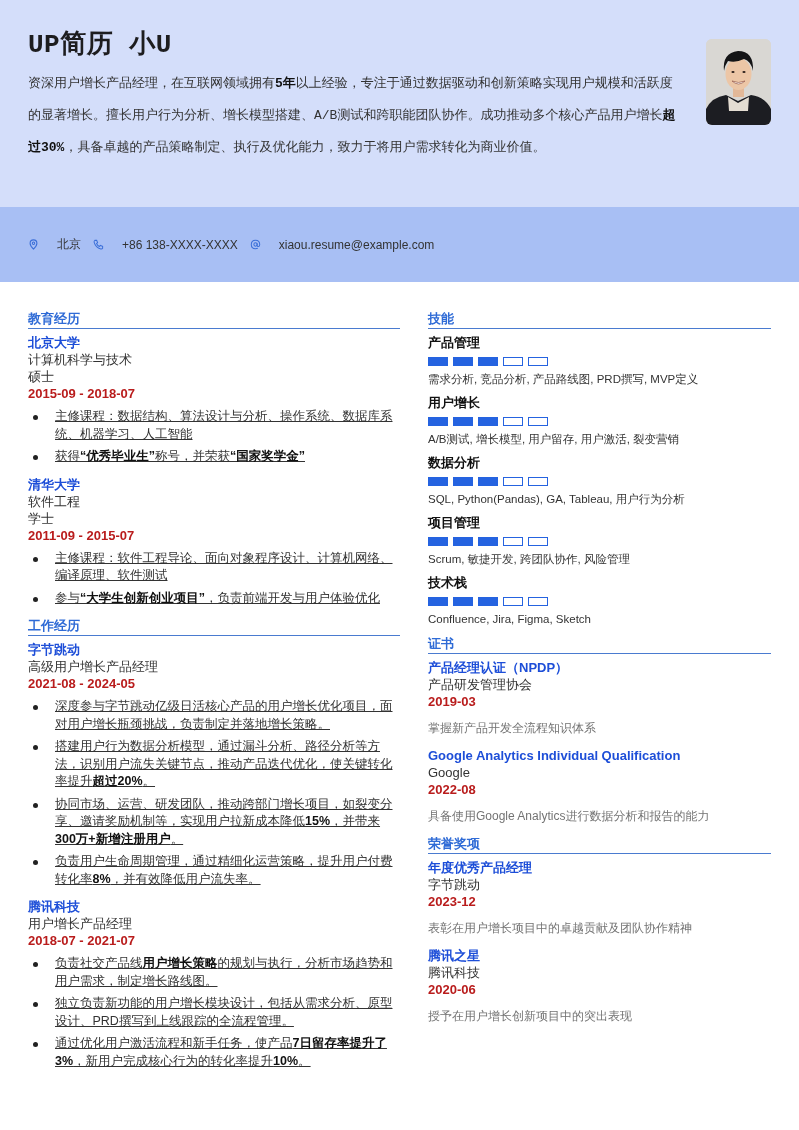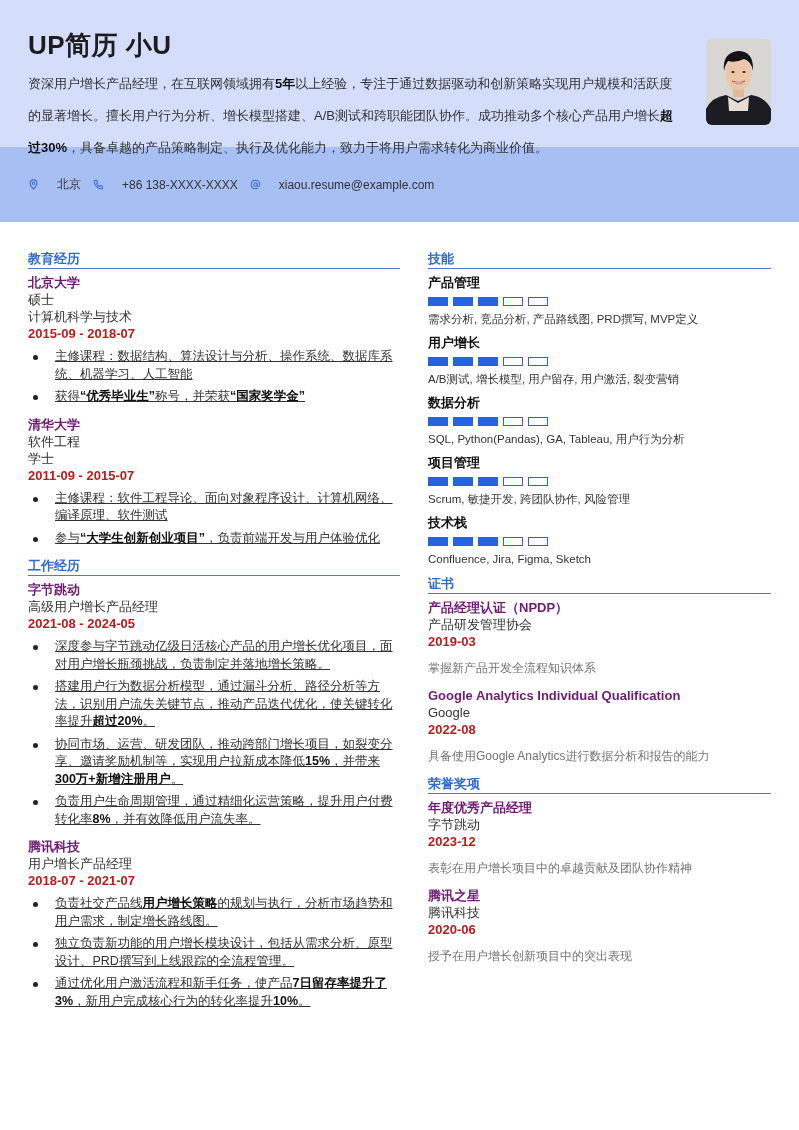--- a/index.html
+++ b/index.html
@@ -1,37 +1,37 @@
 <!DOCTYPE html>
 <html><head>
 <meta charset="utf-8">
 <style>
   * { margin: 0; padding: 0; box-sizing: border-box; }
   html, body { width: 799px; height: 1130px; background: #ffffff; overflow: hidden; }
   body { font-family: "Liberation Sans", "DejaVu Sans", sans-serif; color: #222; font-size: 13px; }
 
-  .header { background: #d4defa; height: 147px; position: relative; padding: 30px 28px 0 28px; }
+  .header { background: #d4defa; height: 207px; position: relative; padding: 30px 28px 0 28px; font-family: Liberation Mono, monospace; }
   .name { font-size: 26px; font-weight: bold; color: #1d1d1f; line-height: 30px; letter-spacing: 0.5px; }
   .summary { margin-top: 8px; width: 655px; font-size: 13px; line-height: 32px; color: #333; }
   .summary b { color: #111; }
   .photo { position: absolute; right: 28px; top: 39px; width: 65px; height: 86px; border-radius: 6px; overflow: hidden; background: #d8d6d2; }
 
   .contact-bar { background: #a8bff4; height: 75px; display: flex; align-items: center; padding-left: 28px; gap: 12px; font-size: 12px; color: #333; }
   .contact-item { display: flex; align-items: center; gap: 18px; }
   .contact-item svg { width: 11px; height: 11px; }
 
   .body { display: flex; padding: 28px 28px 0 28px; }
   .col-left { width: 372px; }
   .col-right { width: 351px; margin-left: 28px; }
 
   .section-title { font-size: 13px; font-weight: bold; color: #2f6bd6; border-bottom: 1.5px solid #4a7bd0; padding-bottom: 1px; margin-bottom: 5px; line-height: 17px; }
   .col-left .section-title { width: 372px; }
 
   .entry { margin-bottom: 10px; }
-  .entry-title { font-weight: bold; font-size: 13px; line-height: 17px; color: #701a75; }
+  .entry-title { font-weight: bold; font-size: 13px; line-height: 17px; color: #1d4ed8; }
   .entry-sub { font-size: 13px; line-height: 17px; color: #333; }
   .entry-date { font-size: 13px; line-height: 17px; color: #b91c1c; font-weight: bold; font-weight: 600; }
   .entry-desc { font-size: 12px; line-height: 17px; color: #737373; margin-top: 10px; }
 
   ul.bullets { list-style: none; margin-top: 6px; }
   ul.bullets li { position: relative; padding-left: 27px; font-size: 12.5px; line-height: 17.5px; color: #333; margin-bottom: 5px; text-decoration: underline; }
   ul.bullets li::before { content: ""; position: absolute; left: 5px; top: 7px; width: 5px; height: 5px; background: #222; border-radius: 50%; }
   ul.bullets li b { color: #111; }
 
   .skill { margin-bottom: 7px; }
@@ -87,22 +87,22 @@
   </div>
 </div>
 
 <div class="body">
   <div class="col-left">
     <div class="section">
       <div class="section-title">教育经历</div>
       <div id="edu-list">
           <div class="entry">
             <div class="entry-title">北京大学</div>
+            <div class="entry-sub">计算机科学与技术</div>
             <div class="entry-sub">硕士</div>
-            <div class="entry-sub">计算机科学与技术</div>
             <div class="entry-date">2015-09 - 2018-07</div>
             <ul class="bullets">
               <li><span>主修课程：数据结构、算法设计与分析、操作系统、数据库系统、机器学习、人工智能</span></li>
               <li><span>获得</span><b>“优秀毕业生”</b><span>称号，并荣获</span><b>“国家奖学金”</b></li>
             </ul>
           </div>
           <div class="entry">
             <div class="entry-title">清华大学</div>
             <div class="entry-sub">软件工程</div>
             <div class="entry-sub">学士</div>

